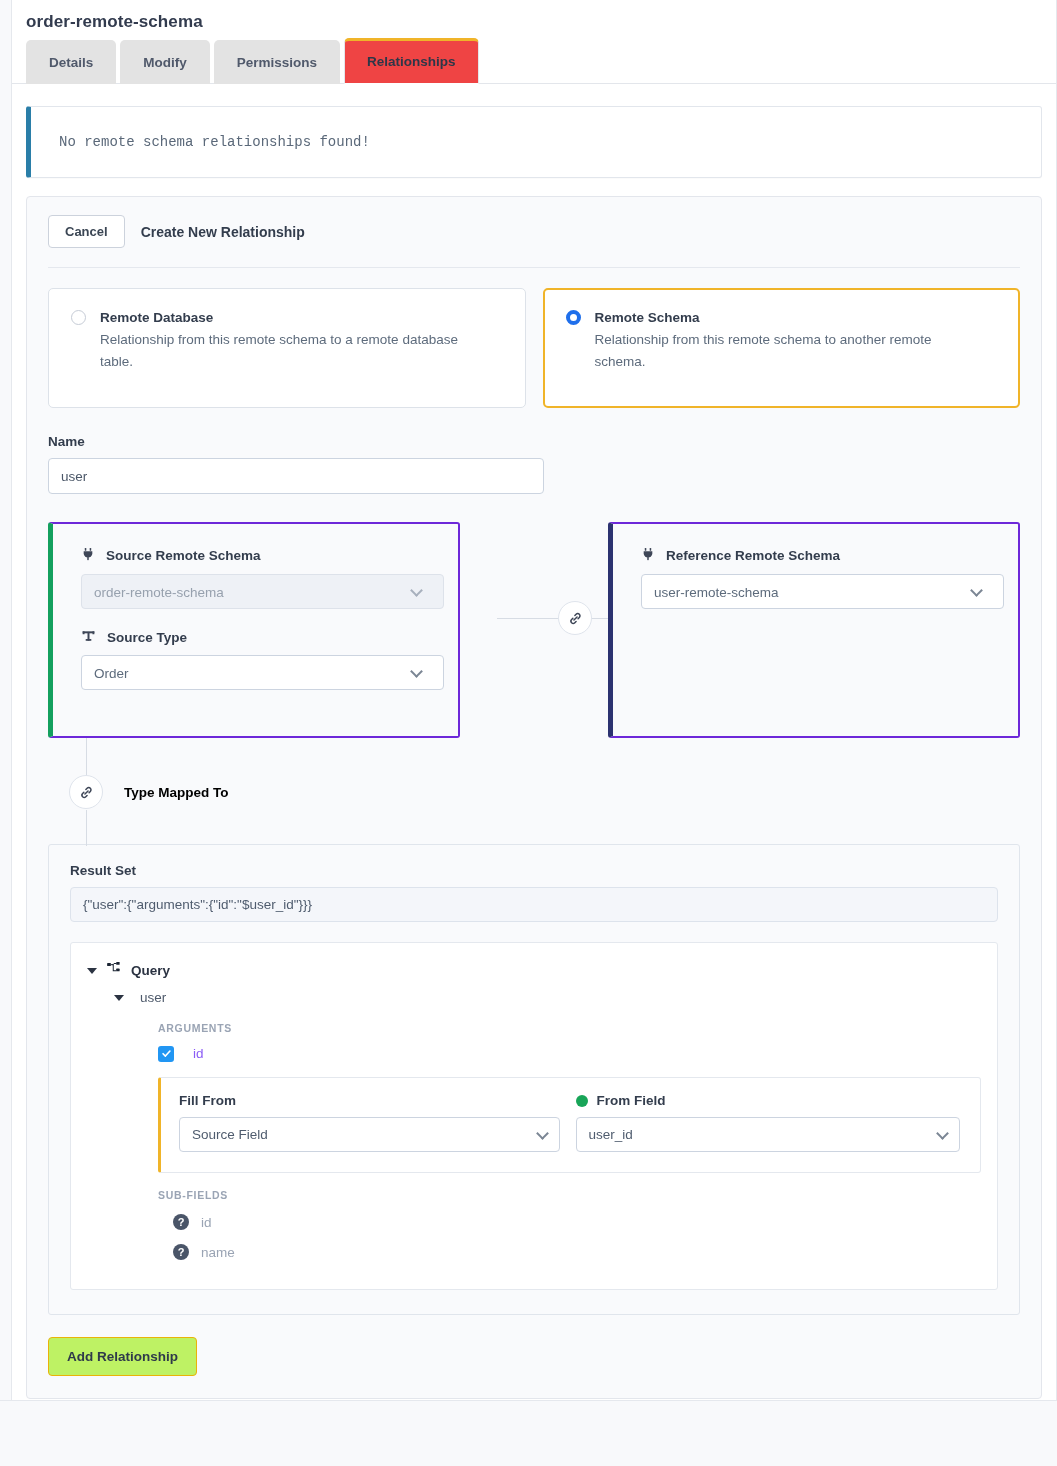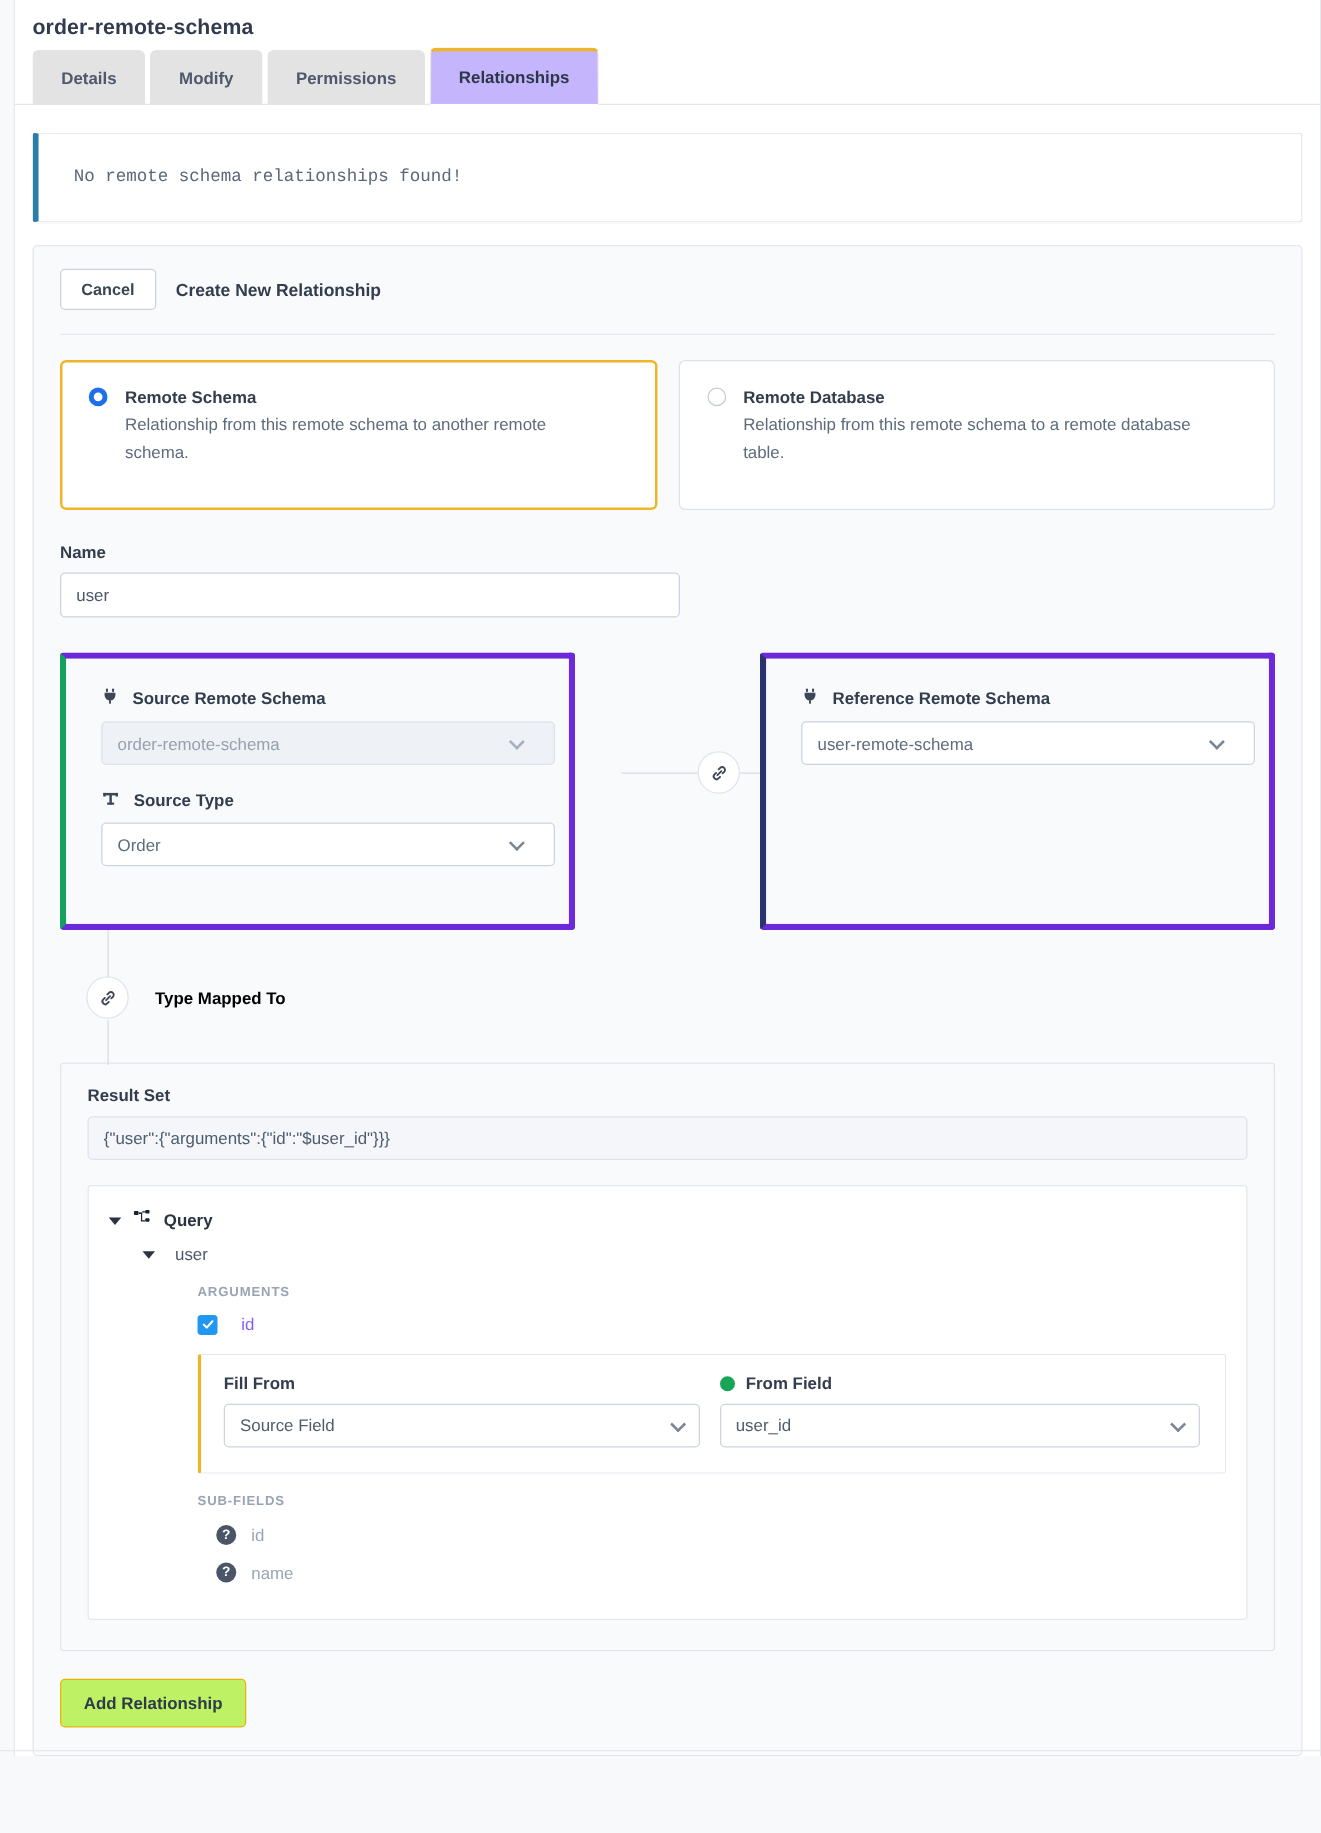--- a/index.html
+++ b/index.html
@@ -31,21 +31,21 @@
   }
   .tab {
     background: #e3e3e3; color: #50596b;
     border-radius: 5px 5px 0 0;
     padding: 0 22px; height: 44px; line-height: 44px;
     font-size: 13.5px; font-weight: bold; cursor: pointer;
     border: 1px solid transparent; border-bottom: none;
     position: relative; top: 1px;
   }
   .tab.active {
-    background: #c4b5fd; color: #2d3748;
+    background: #ef4444; color: #2d3748;
     border: 1px solid #e3e6eb; border-bottom: 1px solid #ffffff;
     border-top: 3px solid #f0b429;
     height: 46px; line-height: 42px;
   }
 
   
   .alert {
     margin: 22px 14px 0 14px;
     background: #ffffff;
     border: 1px solid #e2e6ec;
@@ -105,21 +105,21 @@
     background: #ffffff; font-size: 13.5px; color: #4b5768;
     padding: 0 12px; font-family: "Liberation Sans", sans-serif;
   }
 
   
   .schema-row {
     position: relative; margin-top: 28px; display: flex;
     justify-content: space-between; align-items: stretch;
   }
   .schema-card {
-    background: #f9fafc; border: 5px solid #6d28d9; border-radius: 3px;
+    background: #f9fafc; border: 2px solid #6d28d9; border-radius: 3px;
     padding: 22px 24px 26px 28px; position: relative;
   }
   .schema-card.src { width: 412px; border-left: 5px solid #14a05e; min-height: 198px; }
   .schema-card.ref { width: 412px; border-left: 5px solid #2c3270; min-height: 198px; }
   .sc-label { display: flex; align-items: center; gap: 11px; font-size: 13.5px; font-weight: bold; color: #333d4d; }
   .sel-wrap { position: relative; margin-top: 9px; margin-bottom: 20px; }
   .sel {
     width: 363px; height: 35px; border: 1px solid #ccd4e0; border-radius: 4px;
     background: #ffffff; font-size: 13.5px; color: #5d6b7c;
     padding: 0 32px 0 12px; line-height: 35px;
@@ -244,34 +244,34 @@
 
       <div class="panel-head">
         <button class="btn-cancel">Cancel</button>
         <div class="panel-head-title">Create New Relationship</div>
       </div>
 
       <div class="hr"></div>
 
       
       <div class="radio-row">
+        <div class="radio-card">
+          <div class="radio-line">
+            <span class="radio-dot"></span>
+            <span class="radio-title">Remote Database</span>
+          </div>
+          <div class="radio-desc">Relationship from this remote schema to a remote database table.</div>
+        </div>
+
         <div class="radio-card selected">
           <div class="radio-line">
             <span class="radio-dot on"></span>
             <span class="radio-title">Remote Schema</span>
           </div>
           <div class="radio-desc">Relationship from this remote schema to another remote schema.</div>
-        </div>
-
-        <div class="radio-card">
-          <div class="radio-line">
-            <span class="radio-dot"></span>
-            <span class="radio-title">Remote Database</span>
-          </div>
-          <div class="radio-desc">Relationship from this remote schema to a remote database table.</div>
         </div>
       </div>
 
       
       <div class="name-block">
         <div class="field-label">Name</div>
         <input class="text-input" type="text" value="user" style="">
       </div>
 
       

